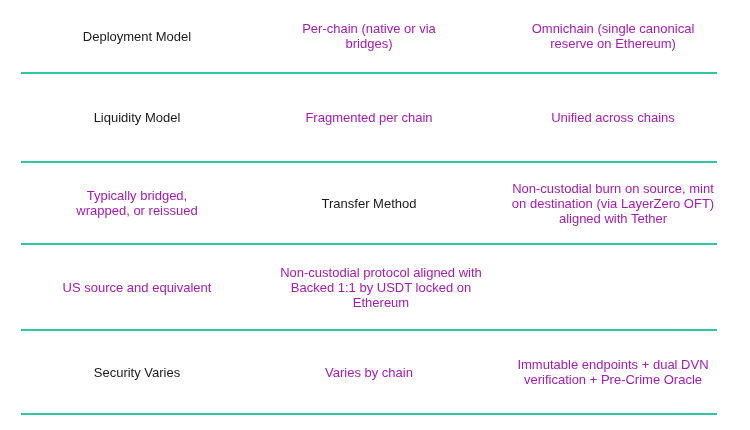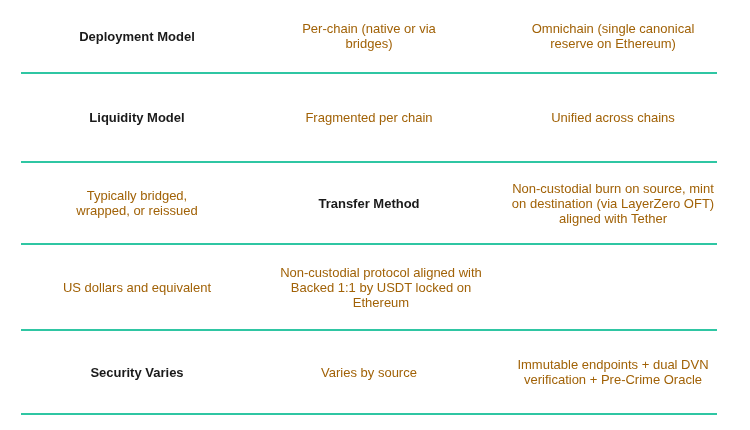--- a/index.html
+++ b/index.html
@@ -28,24 +28,24 @@
     border-bottom: 2px solid var(--divider-color, #2fc6a3);
     box-sizing: border-box;
   }
   .cell {
     display: flex;
     justify-content: center;
     align-items: center;
     text-align: center;
     font-size: 13px;
     line-height: 15px;
-    color: #a16207;
+    color: #a21caf;
   }
   .cell.label {
-    font-weight: 700;
+    font-weight: 400;
     color: #1a1a1a;
   }
   .cell .inner {
     display: inline-block;
   }
   .cell.mid .inner  { max-width: 152px; }
   .cell.right .inner { max-width: 212px; margin-left: 24px; }
 </style>
 </head>
 <body>
@@ -84,33 +84,33 @@
       <div class="cell label">
           <span class="inner">Transfer Method</span>
         </div>
       <div class="cell right">
           <span class="inner">Non-custodial burn on source, mint on destination (via LayerZero OFT) aligned with Tether</span>
         </div>
     </div>
 
     <div class="row" style="height:86px">
       <div class="cell mid">
-          <span class="inner">US dollars and equivalent</span>
+          <span class="inner">US source and equivalent</span>
         </div>
       <div class="cell right">
           <span class="inner">Non-custodial protocol aligned with Backed 1:1 by USDT locked on Ethereum</span>
         </div>
     </div>
 
     <div class="row" style="height:84px">
       <div class="cell label">
           <span class="inner">Security Varies</span>
         </div>
       <div class="cell mid">
-          <span class="inner">Varies by source</span>
+          <span class="inner">Varies by chain</span>
         </div>
       <div class="cell right">
           <span class="inner">Immutable endpoints + dual DVN verification + Pre-Crime Oracle</span>
         </div>
     </div>
 
   </div>
 </div>
 
 </body></html>

